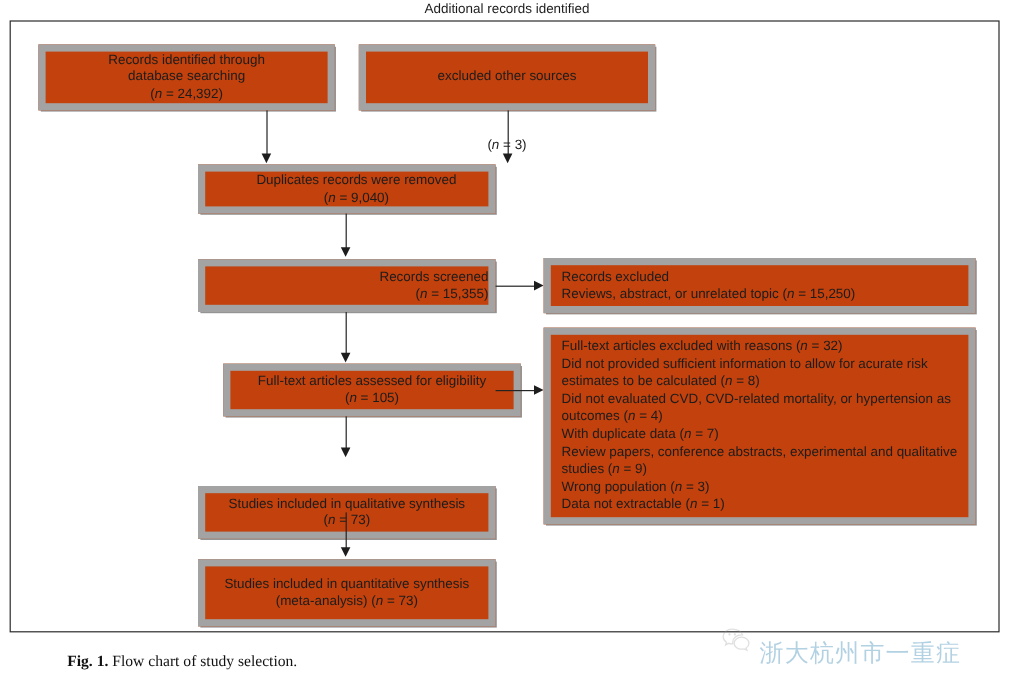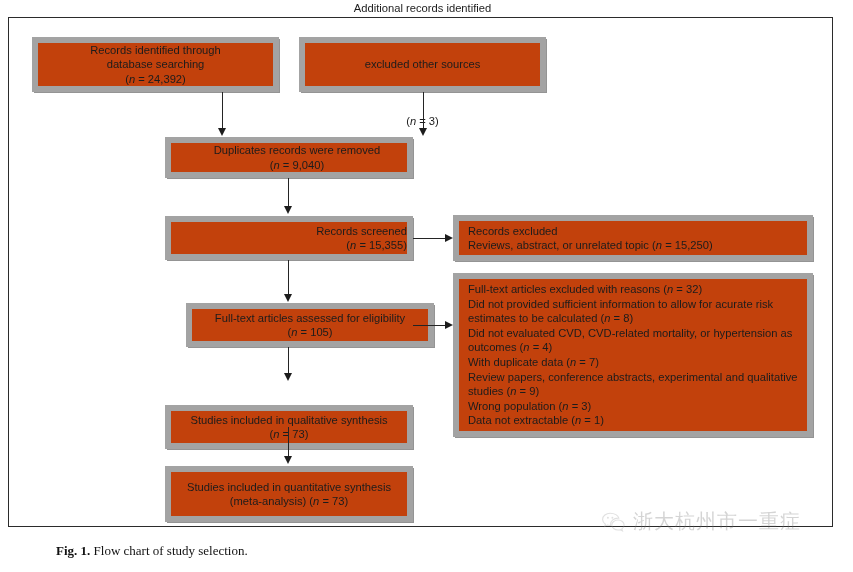--- a/index.html
+++ b/index.html
@@ -99,22 +99,23 @@
     user-select: none;
   }
   #watermark .wm-logo {
     width: 26px; height: 26px;
     position: relative;
   }
   #watermark .wm-text {
     font-family: "DejaVu Sans", sans-serif;
     font-size: 20px;
     letter-spacing: 1px;
-    color: #737373;
+    color: #0369a1;
     white-space: nowrap;
+    margin-top: 23px;
   }
 </style>
 </head>
 <body>
 
 <div id="figure-frame"></div>
 
 <div class="flow-box center" style="left:32px; top:37px; width:247px; height:55px;">
   <span class="line">Records identified through</span>
   <span class="line">database searching</span>

